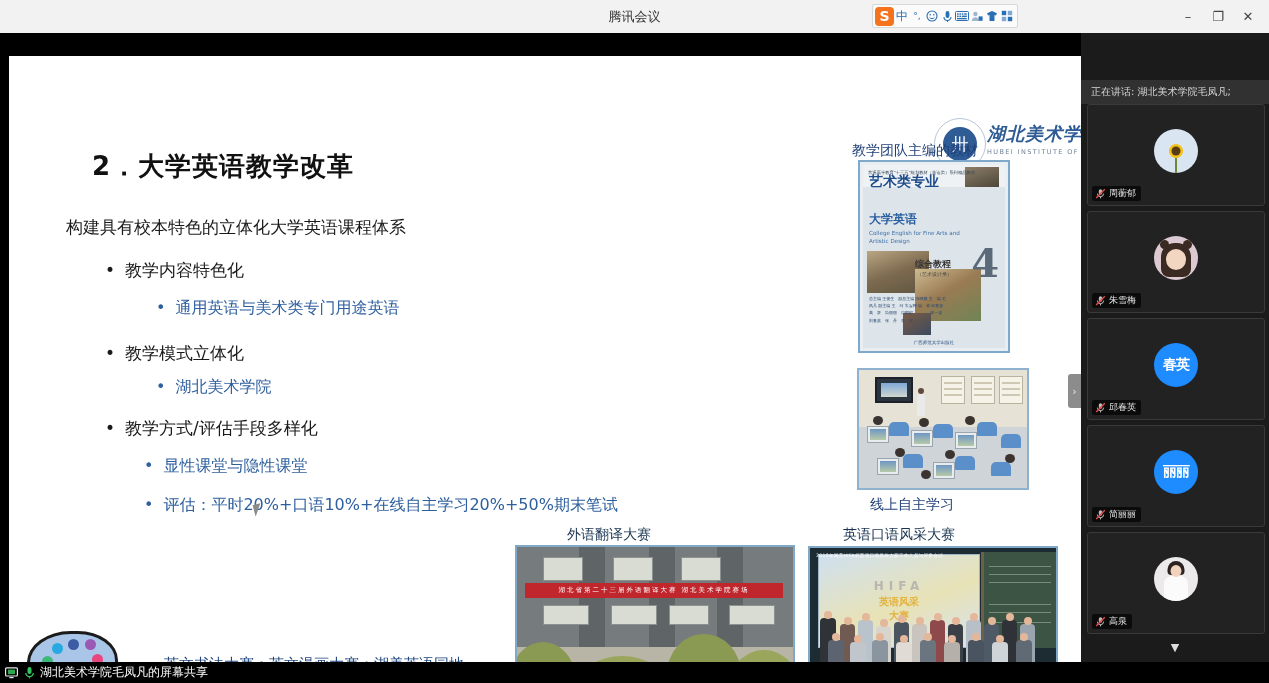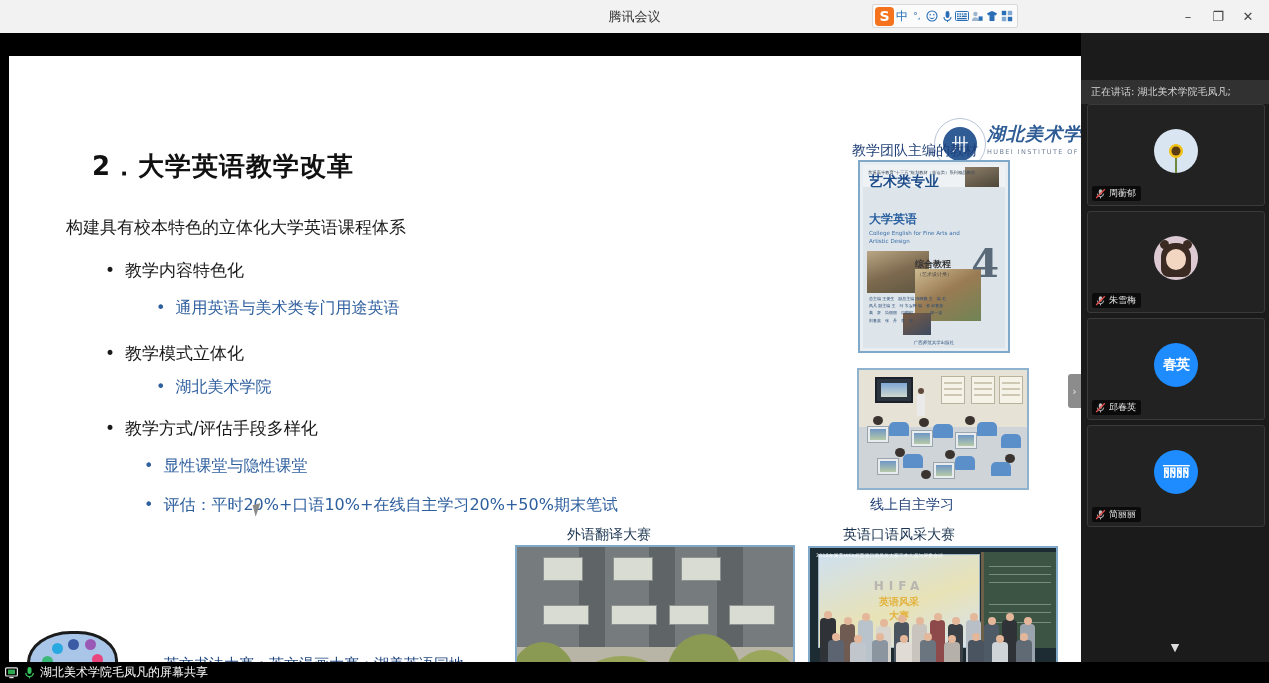--- a/index.html
+++ b/index.html
@@ -418,20 +418,23 @@
       <div class="caption dark" style="left:558px;top:470px;">外语翻译大赛</div>
       <div class="photo-trans">
         <div class="pt-sky"></div>
         <div class="pt-bld"></div>
         <div class="pt-col" style="left:62px;"></div>
         <div class="pt-col" style="left:132px;"></div>
         <div class="pt-col" style="left:200px;"></div>
         <div class="pt-win" style="left:26px;top:10px;width:38px;height:22px;"></div>
         <div class="pt-win" style="left:96px;top:10px;width:38px;height:22px;"></div>
         <div class="pt-win" style="left:164px;top:10px;width:38px;height:22px;"></div>
+        <div class="pt-banner">
+          <span>湖北省第二十三届外语翻译大赛  湖北美术学院赛场</span>
+        </div>
         <div class="pt-win" style="left:26px;top:58px;width:44px;height:18px;"></div>
         <div class="pt-win" style="left:94px;top:58px;width:44px;height:18px;"></div>
         <div class="pt-win" style="left:152px;top:58px;width:38px;height:18px;"></div>
         <div class="pt-win" style="left:212px;top:58px;width:44px;height:18px;"></div>
         <div class="pt-ground"></div>
         <div class="bush" style="left:-6px;width:64px;height:72px;"></div>
         <div class="bush" style="left:62px;width:86px;height:58px;background:#9aa65c;"></div>
         <div class="bush" style="left:150px;width:74px;height:80px;"></div>
         <div class="bush" style="left:214px;width:66px;height:64px;background:#9aa65c;"></div>
       </div>
@@ -577,20 +580,40 @@
                 <rect x="3.8" y="1.2" width="3.4" height="5.6" rx="1.7" fill="#bdbdbd"></rect>
                 <path d="M2.4 5.6a3.1 3.1 0 0 0 6.2 0" fill="none" stroke="#bdbdbd" stroke-width="1"></path>
                 <rect x="5" y="8.6" width="1" height="1.8" fill="#bdbdbd"></rect>
                 <line x1="1.2" y1="10" x2="9.8" y2="1.2" stroke="#e24a4a" stroke-width="1.4"></line>
               </svg>
           </span>
           <span>简丽丽</span>
         </div>
       </div>
 
+      <div class="tile" style="top:428px;">
+        <div class="tile-avatar">
+          <div class="woman">
+            <div class="w-body"></div>
+            <div class="w-hair"></div>
+            <div class="w-face"></div>
+          </div>
+        </div>
+        <div class="tile-name">
+          <span class="mic-muted">
+            <svg width="11" height="11" viewBox="0 0 11 11">
+                <rect x="3.8" y="1.2" width="3.4" height="5.6" rx="1.7" fill="#bdbdbd"></rect>
+                <path d="M2.4 5.6a3.1 3.1 0 0 0 6.2 0" fill="none" stroke="#bdbdbd" stroke-width="1"></path>
+                <rect x="5" y="8.6" width="1" height="1.8" fill="#bdbdbd"></rect>
+                <line x1="1.2" y1="10" x2="9.8" y2="1.2" stroke="#e24a4a" stroke-width="1.4"></line>
+              </svg>
+          </span>
+          <span>高泉</span>
+        </div>
+      </div>
 
     </div>
 
     <div class="panel-arrow">▼</div>
   </div>
 
   <div class="statusbar">
     <span class="sb-ico">
       <svg width="13" height="12" viewBox="0 0 13 12">
           <rect x=".6" y=".8" width="11.8" height="8.2" rx="1" fill="none" stroke="#e8e8e8" stroke-width="1.2"></rect>

